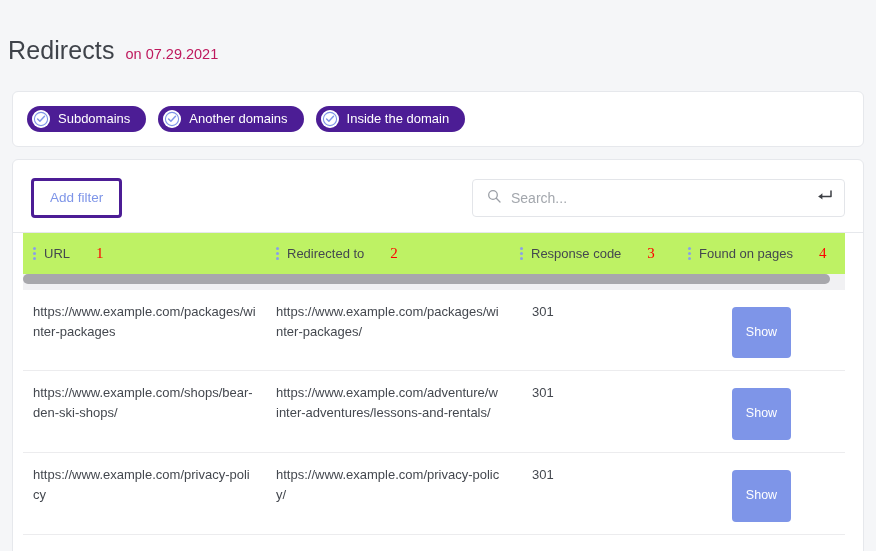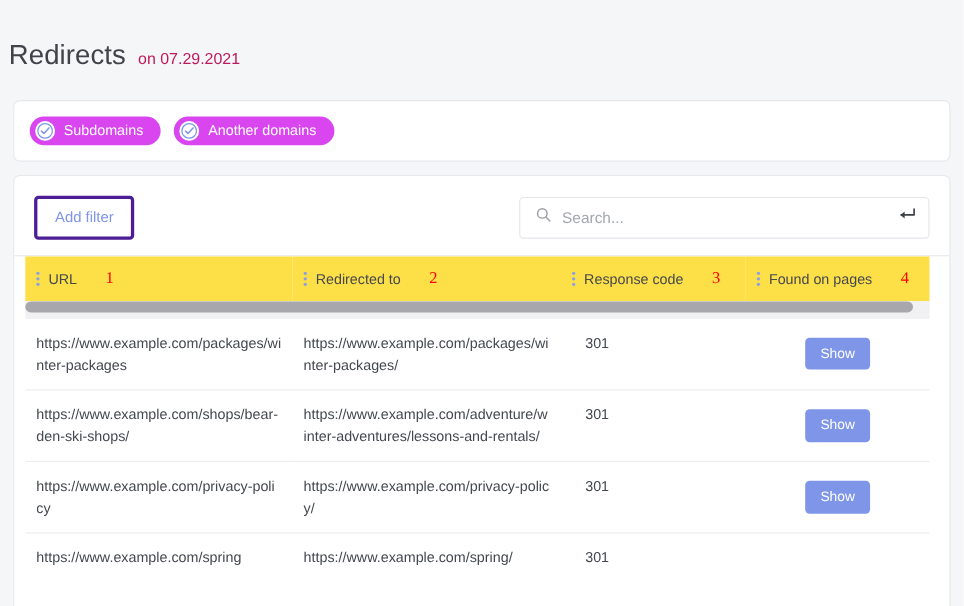--- a/index.html
+++ b/index.html
@@ -58,21 +58,21 @@
   
   .pill-row {
     display: flex;
     gap: 12px;
     align-items: center;
   }
   .pill {
     display: inline-flex;
     align-items: center;
     gap: 8px;
-    background: #d946ef;
+    background: #4c1d95;
     border-radius: 40px;
     padding: 3px 16px 3px 5px;
     color: #ffffff;
     font-size: 13px;
     line-height: 1;
     height: 26px;
     cursor: pointer;
     user-select: none;
   }
   .pill-check {
@@ -148,21 +148,21 @@
     border-collapse: collapse;
     table-layout: fixed;
     margin: 0 10px;
   }
   .tbl col.c-url  { width: 243px; }
   .tbl col.c-red  { width: 244px; }
   .tbl col.c-code { width: 168px; }
   .tbl col.c-found{ width: 167px; }
 
   .tbl thead th {
-    background: #fde047;
+    background: #bef264;
     font-weight: 400;
     font-size: 13px;
     color: #44484f;
     text-align: left;
     padding: 12px 8px 12px 0;
     vertical-align: middle;
     height: 36px;
     border-bottom: none;
   }
   .th-inner {
@@ -231,21 +231,21 @@
   .cell-found { text-align: center; vertical-align: top; }
 
   .show-btn {
     display: inline-block;
     background: #7e95e8;
     color: #ffffff;
     font-size: 12.5px;
     font-family: inherit;
     border: none;
     border-radius: 4px;
-    padding: 8px 14px;
+    padding: 19px 14px;
     cursor: pointer;
     line-height: 1.1;
     margin-top: 5px;
   }
 </style>
 </head>
 <body>
 
 <div class="page-header">
   <span class="page-title">Redirects</span>
@@ -270,20 +270,30 @@
       <span class="pill-check">
         <svg width="18" height="18" viewBox="0 0 18 18" aria-hidden="true">
           <circle cx="9" cy="9" r="8.5" fill="#ffffff"></circle>
           <circle cx="9" cy="9" r="6.6" fill="none" stroke="#7e95e8" stroke-width="1.1"></circle>
           <path d="M5.6 9.1 L7.9 11.3 L12.5 6.3" fill="none" stroke="#7e95e8" stroke-width="1.4" stroke-linecap="round" stroke-linejoin="round"></path>
         </svg>
       </span>
       <span class="pill-label">Another domains</span>
     </div>
 
+    <div class="pill">
+      <span class="pill-check">
+        <svg width="18" height="18" viewBox="0 0 18 18" aria-hidden="true">
+          <circle cx="9" cy="9" r="8.5" fill="#ffffff"></circle>
+          <circle cx="9" cy="9" r="6.6" fill="none" stroke="#7e95e8" stroke-width="1.1"></circle>
+          <path d="M5.6 9.1 L7.9 11.3 L12.5 6.3" fill="none" stroke="#7e95e8" stroke-width="1.4" stroke-linecap="round" stroke-linejoin="round"></path>
+        </svg>
+      </span>
+      <span class="pill-label">Inside the domain</span>
+    </div>
 
   </div>
 </div>
 
 <div class="card card-table">
 
   <div class="toolbar">
     <button class="add-filter-btn">Add filter</button>
 
     <div class="search-wrap">

